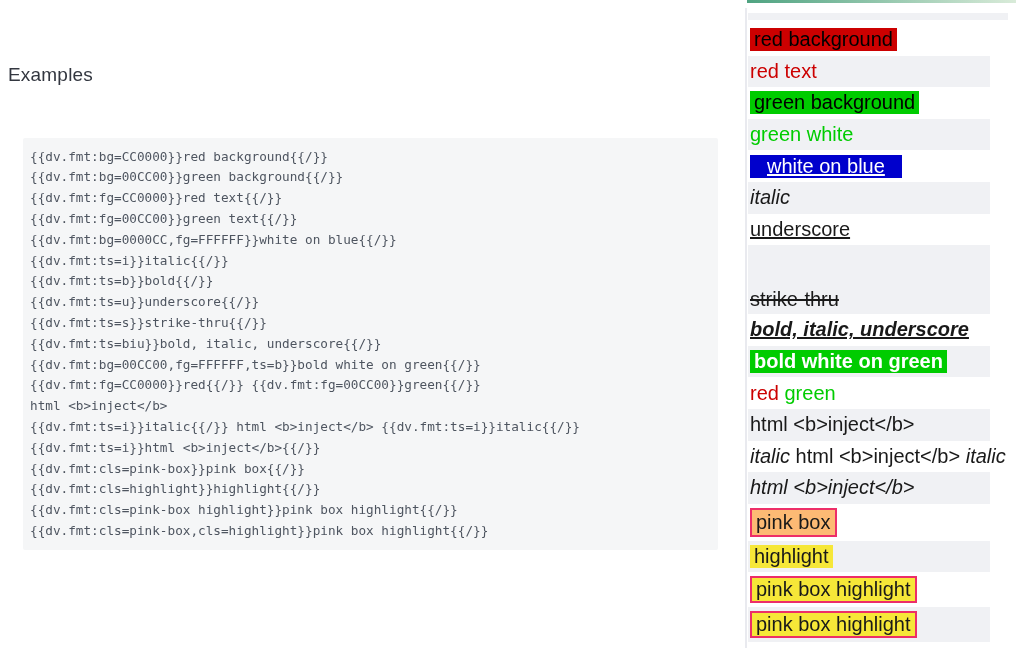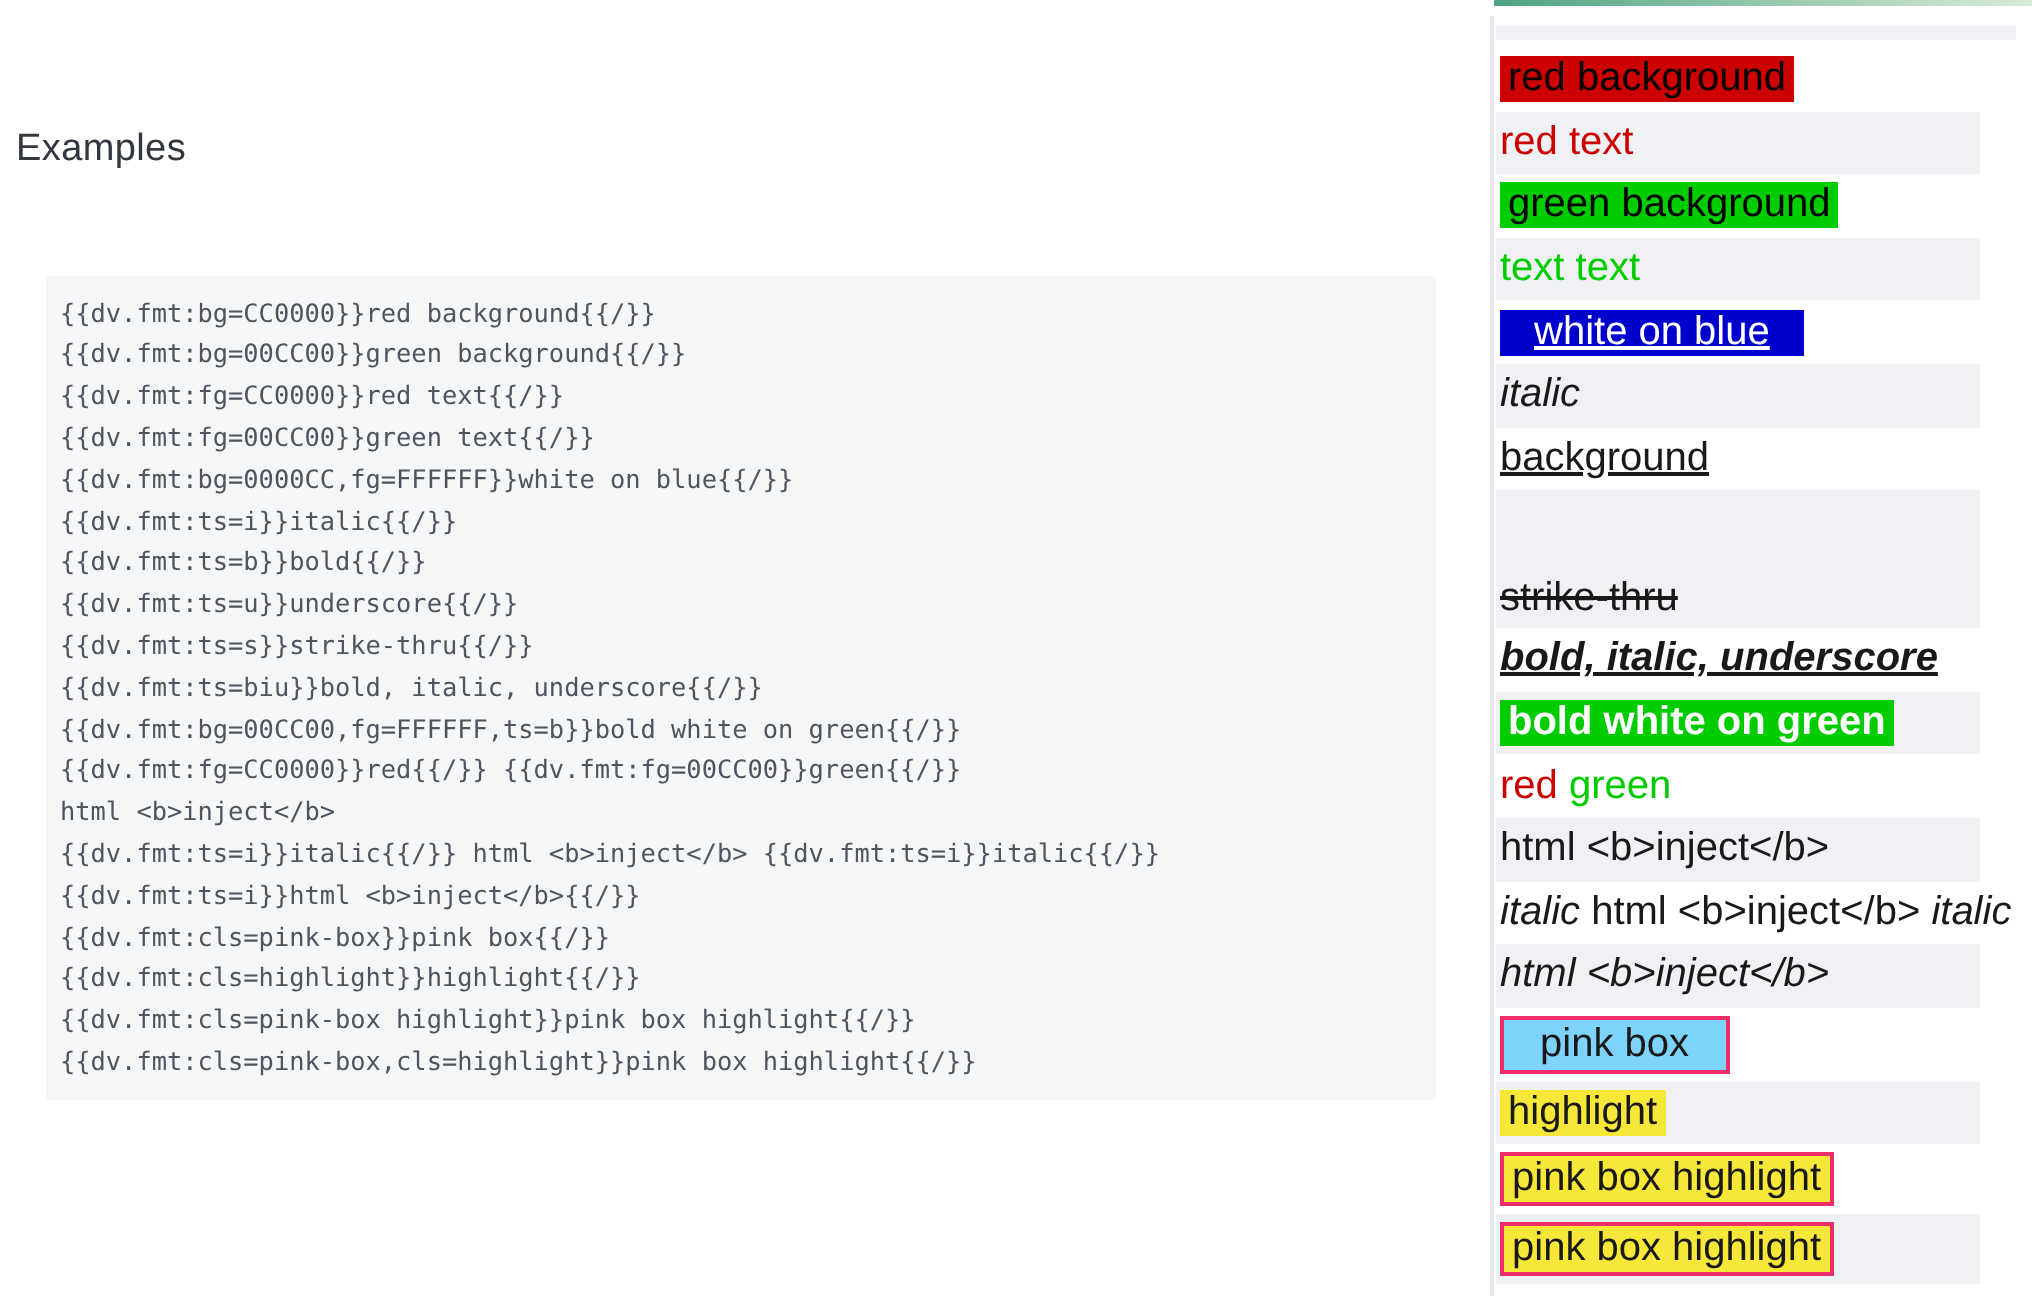--- a/index.html
+++ b/index.html
@@ -56,21 +56,21 @@
   .seg.fg-green { color:var(--green); }
   .seg.bg-blue  { background:var(--blue); color:#fff; padding:1px 17px;text-decoration:underline; }
   .seg.i   { font-style:italic; }
   .seg.b   { font-weight:bold; }
   .seg.u   { text-decoration:underline; }
   .seg.s   { text-decoration:line-through;margin-top:40px; }
   .seg.biu { font-weight:bold; font-style:italic; text-decoration:underline; }
   .seg.bwg { background:var(--green); color:#fff; font-weight:bold; padding:1px 4px; }
   .seg.plain { }
   .seg.pink-box {
-    border:2px solid var(--pink); background:#7dd3fc; padding:2px 18px;
+    border:2px solid var(--pink); background:#fdba74; padding:2px 4px;
   }
   .seg.highlight { background:var(--yellow); padding:1px 4px; }
   .seg.pink-box.highlight { background:var(--yellow); }
 </style>
 </head>
 <body>
 
 <div id="screen">
 
   <div class="heading">Examples</div>
@@ -96,24 +96,24 @@
 {{dv.fmt:cls=pink-box,cls=highlight}}pink box highlight{{/}}</pre>
 
   <div class="top-bar"></div>
   <div class="pane-divider"></div>
   <div class="empty-stripe"></div>
 
   <div class="preview-rows">
       <div class="prow"><span class="seg bg-red">red background</span></div>
       <div class="prow"><span class="seg fg-red">red text</span></div>
       <div class="prow"><span class="seg bg-green">green background</span></div>
-      <div class="prow"><span class="seg fg-green">text text</span></div>
+      <div class="prow"><span class="seg fg-green">green white</span></div>
       <div class="prow"><span class="seg bg-blue">white on blue</span></div>
       <div class="prow"><span class="seg i">italic</span></div>
-      <div class="prow"><span class="seg u">background</span></div>
+      <div class="prow"><span class="seg u">underscore</span></div>
       <div class="prow"><span class="seg s">strike-thru</span></div>
       <div class="prow"><span class="seg biu">bold, italic, underscore</span></div>
       <div class="prow"><span class="seg bwg">bold white on green</span></div>
       <div class="prow"><span class="seg fg-red">red</span><span class="seg plain"> </span><span class="seg fg-green">green</span></div>
       <div class="prow"><span class="seg plain">html &lt;b&gt;inject&lt;/b&gt;</span></div>
       <div class="prow"><span class="seg i">italic</span><span class="seg plain"> html &lt;b&gt;inject&lt;/b&gt; </span><span class="seg i">italic</span></div>
       <div class="prow"><span class="seg i">html &lt;b&gt;inject&lt;/b&gt;</span></div>
       <div class="prow"><span class="seg pink-box">pink box</span></div>
       <div class="prow"><span class="seg highlight">highlight</span></div>
       <div class="prow"><span class="seg pink-box highlight">pink box highlight</span></div>

